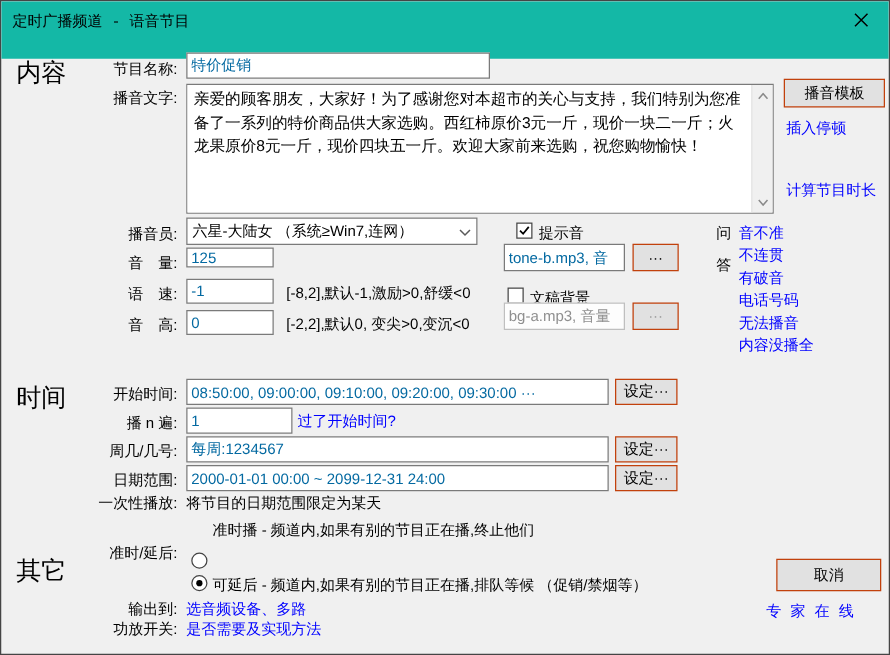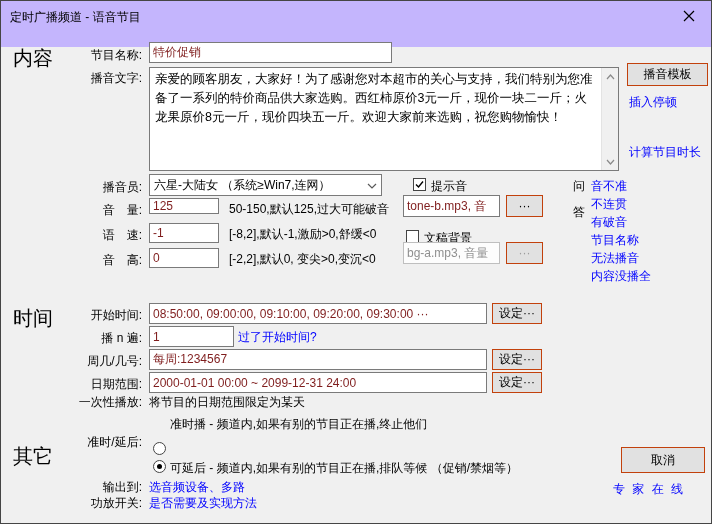--- a/index.html
+++ b/index.html
@@ -2,30 +2,30 @@
 <html><head>
 <meta charset="utf-8">
 <style>
   html,body{margin:0;padding:0;background:#d8d8d8;}
   *{box-sizing:border-box;}
   .window{
     position:relative;width:712px;height:524px;background:#f0f0f0;
     border:1px solid #454545;overflow:hidden;
     font-family:"Liberation Sans", sans-serif;color:#000;
   }
-  .titlebar{position:absolute;left:0;top:0;width:100%;height:46px;background:#c4b5fd;}
+  .titlebar{position:absolute;left:0;top:0;width:100%;height:46px;background:#14b8a6;font-family:Liberation Mono, monospace;}
   .title{position:absolute;left:9px;top:8px;font-size:12px;white-space:nowrap;}
   .close-btn{position:absolute;right:0;top:0;width:45px;height:30px;display:flex;align-items:center;justify-content:center;cursor:pointer;}
   .section-label{position:absolute;font-size:20px;white-space:nowrap;}
   .rlabel{position:absolute;right:569px;font-size:12px;white-space:nowrap;}
   .txt{position:absolute;font-size:12px;white-space:nowrap;}
   .link{color:#0000ff;cursor:pointer;}
   .field, .inp{
     position:absolute;background:#fff;border:1px solid #7a7a7a;
-    font-family:"Liberation Sans", sans-serif;font-size:12px;color:#7f1d1d;
+    font-family:"Liberation Sans", sans-serif;font-size:12px;color:#0369a1;
     padding:1px 3px;white-space:nowrap;overflow:hidden;outline:none;
   }
   .inp-disabled{border-color:#bfbfbf;color:#8f8f8f;background:#fdfdfd;}
   .btn{
     position:absolute;background:#e1e1e1;border:1px solid #c2410c;
     font-size:12px;display:flex;align-items:center;justify-content:center;
     cursor:pointer;white-space:nowrap;
   }
   .btn-disabled{color:#9d9d9d;cursor:default;}
   .btn-default{border:2px solid #0078d7;}
@@ -105,41 +105,40 @@
           <path d="M2 5.5 L4.5 8 L9 2.5" fill="none" stroke="#000" stroke-width="1.4"></path>
         </svg>
     </span>
   </div>
   <div class="txt" style="left:430px;top:177px;">提示音</div>
   <input class="inp" style="left: 402px; top: 194px; width: 97px; height: 22px;" value="tone-b.mp3, 音">
   <div class="btn" style="left:505px;top:194px;width:37px;height:22px;">···</div>
 
   <div class="rlabel" style="top:201px;">音　量:</div>
   <input class="inp" style="left: 148px; top: 197px; width: 70px; height: 16px;" value="125">
-  <div class="txt" style="left:228px;top:200px;">50-150,默认125,过大可能破音</div>
 
   <div class="rlabel" style="top:226px;">语　速:</div>
   <input class="inp" style="left: 148px; top: 222px; width: 70px; height: 20px;" value="-1">
   <div class="txt" style="left:228px;top:225px;">[-8,2],默认-1,激励&gt;0,舒缓&lt;0</div>
 
   <div class="rlabel" style="top:251px;">音　高:</div>
   <input class="inp" style="left: 148px; top: 247px; width: 70px; height: 20px;" value="0">
   <div class="txt" style="left:228px;top:250px;">[-2,2],默认0, 变尖&gt;0,变沉&lt;0</div>
 
   <div class="cb" style="left:405px;top:229px;"></div>
   <div class="txt" style="left:423px;top:229px;">文稿背景</div>
   <input class="inp inp-disabled" style="left: 402px; top: 241px; width: 97px; height: 22px;" value="bg-a.mp3, 音量">
   <div class="btn btn-disabled" style="left:505px;top:241px;width:37px;height:22px;">···</div>
 
   <div class="txt" style="left:572px;top:177px;">问</div>
   <div class="txt" style="left:572px;top:203px;">答</div>
   <div class="txt link" style="left:590px;top:177px;">音不准</div>
   <div class="txt link" style="left:590px;top:195px;">不连贯</div>
   <div class="txt link" style="left:590px;top:213px;">有破音</div>
-  <div class="txt link" style="left:590px;top:231px;">节目名称</div>
+  <div class="txt link" style="left:590px;top:231px;">电话号码</div>
   <div class="txt link" style="left:590px;top:249px;">无法播音</div>
   <div class="txt link" style="left:590px;top:267px;">内容没播全</div>
 
   <div class="section-label" style="left:12px;top:304px;">时间</div>
 
   <div class="rlabel" style="top:306px;">开始时间:</div>
   <input class="inp" style="left: 148px; top: 302px; width: 338px; height: 21px;" value="08:50:00, 09:00:00, 09:10:00, 09:20:00, 09:30:00 ···">
   <div class="btn" style="left:491px;top:302px;width:50px;height:21px;">设定···</div>
 
   <div class="rlabel" style="top:329px;">播 n 遍:</div>

